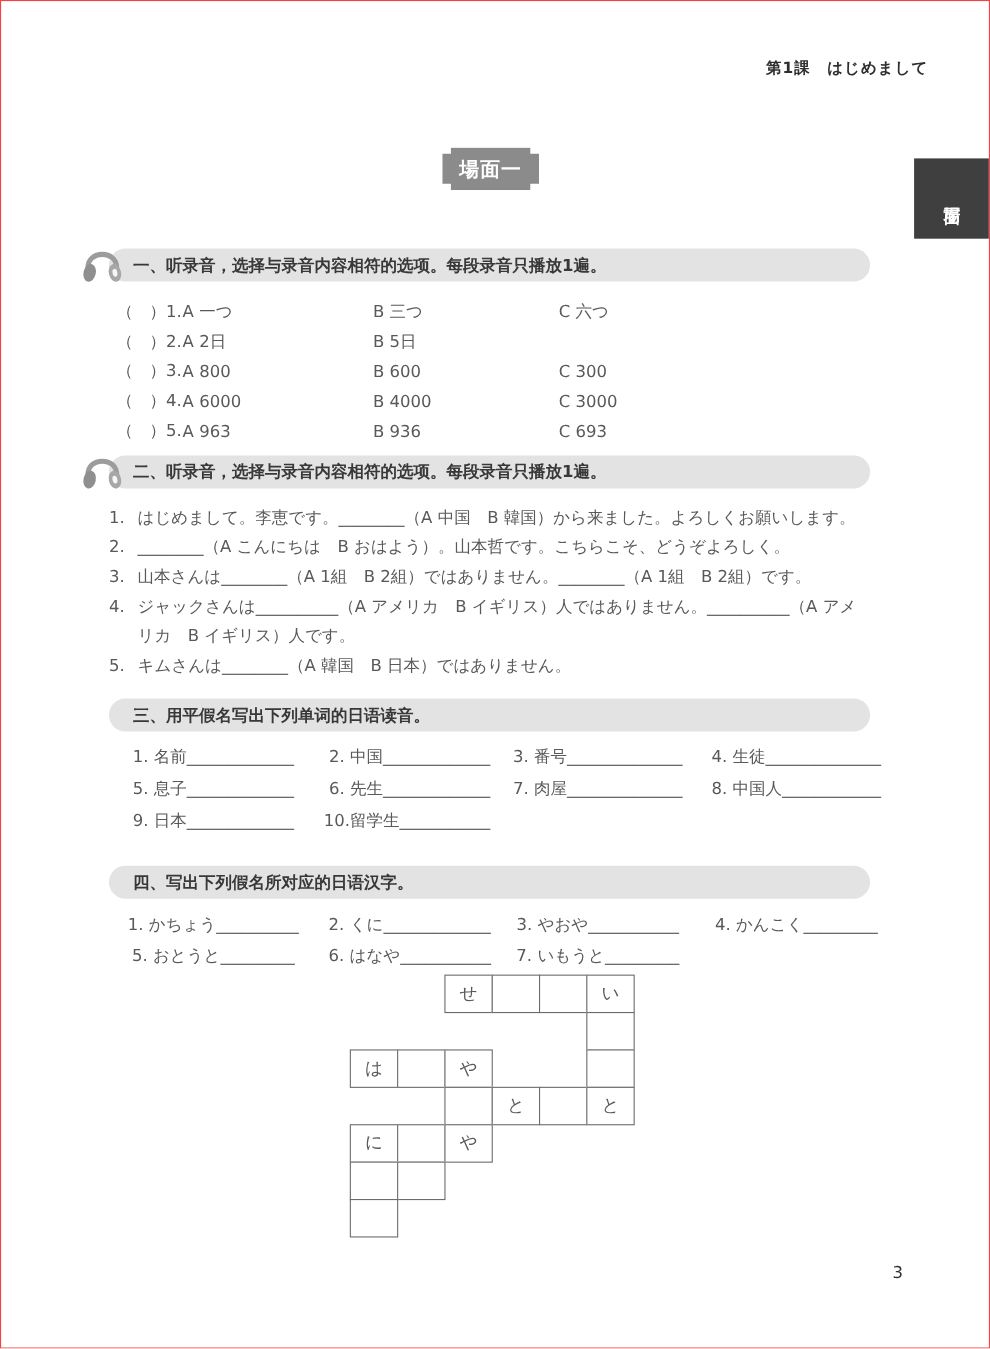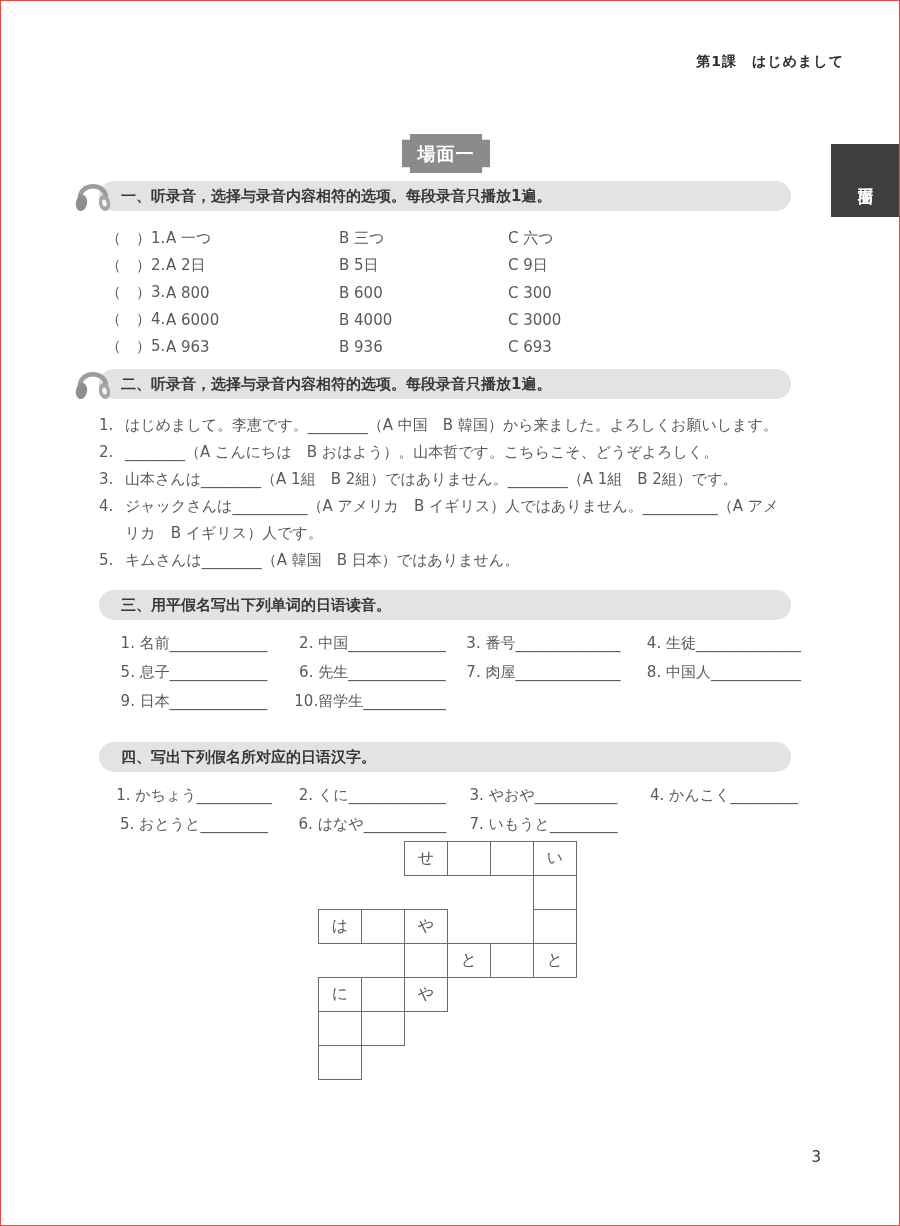--- a/index.html
+++ b/index.html
@@ -21,21 +21,21 @@
   .side-tab {
     position:absolute; top:143px; right:0; width:68px; height:73px;
     background:#3f3f3f; color:#fff; display:flex; align-items:center; justify-content:center;
   }
   .side-tab span { writing-mode:vertical-rl; font-size:15px; font-weight:bold; letter-spacing:3px; }
   .content { position:absolute; left:98px; top:180px; width:718px; }
   .bar {
     position:relative; box-sizing:border-box; width:692px; height:30px;
     background:#e3e3e3; border-radius:15px;
     display:flex; align-items:center; padding:0 18px 0 22px;
-    font-size:15px; font-weight:bold; color:#383838;
+    font-size:15px; font-weight:bold; color:#383838;margin-top:45px;
   }
   .bar .hp { position:absolute; left:-26px; top:-9px; width:40px; height:46px; }
   .s1-rows { margin:14px 0 0 7px; }
   .s1-row {
     display:grid; grid-template-columns:60px 173px 169px 1fr;
     height:27px; align-items:center; font-size:15px; color:#595959;
   }
   .s2-list { margin-top:13px; font-size:15px; color:#595959; }
   .s2-item { display:flex; }
   .s2-num { width:26px; flex:none; line-height:27px; }
@@ -97,21 +97,20 @@
           <span>（　）1.</span>
           <span>A 一つ</span>
           <span>B 三つ</span>
           <span>C 六つ</span>
         </div>
 
         <div class="s1-row">
           <span>（　）2.</span>
           <span>A 2日</span>
           <span>B 5日</span>
-          <span>C 9日</span>
         </div>
 
         <div class="s1-row">
           <span>（　）3.</span>
           <span>A 800</span>
           <span>B 600</span>
           <span>C 300</span>
         </div>
 
         <div class="s1-row">

